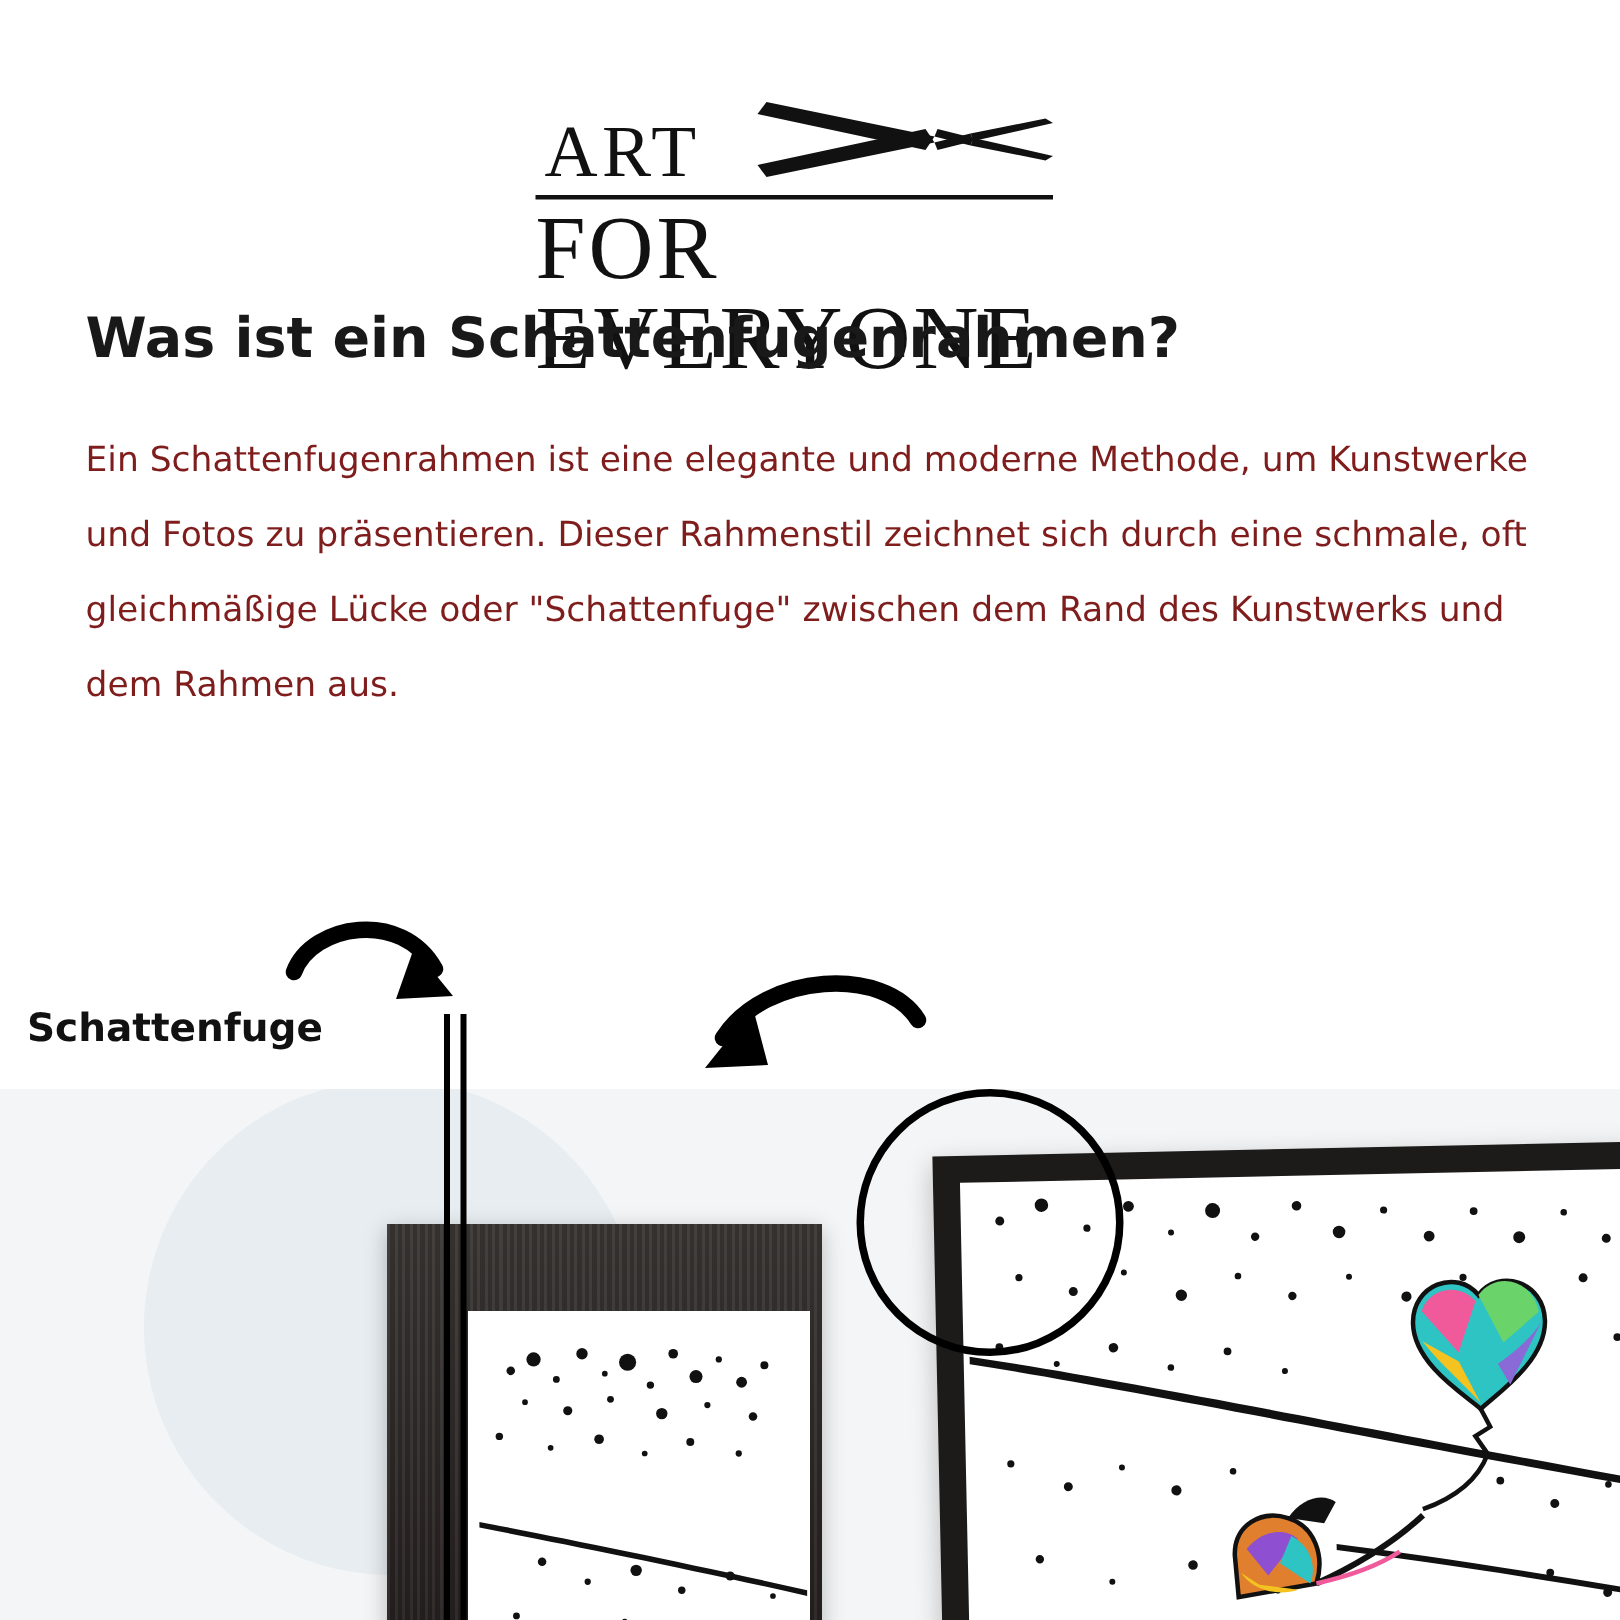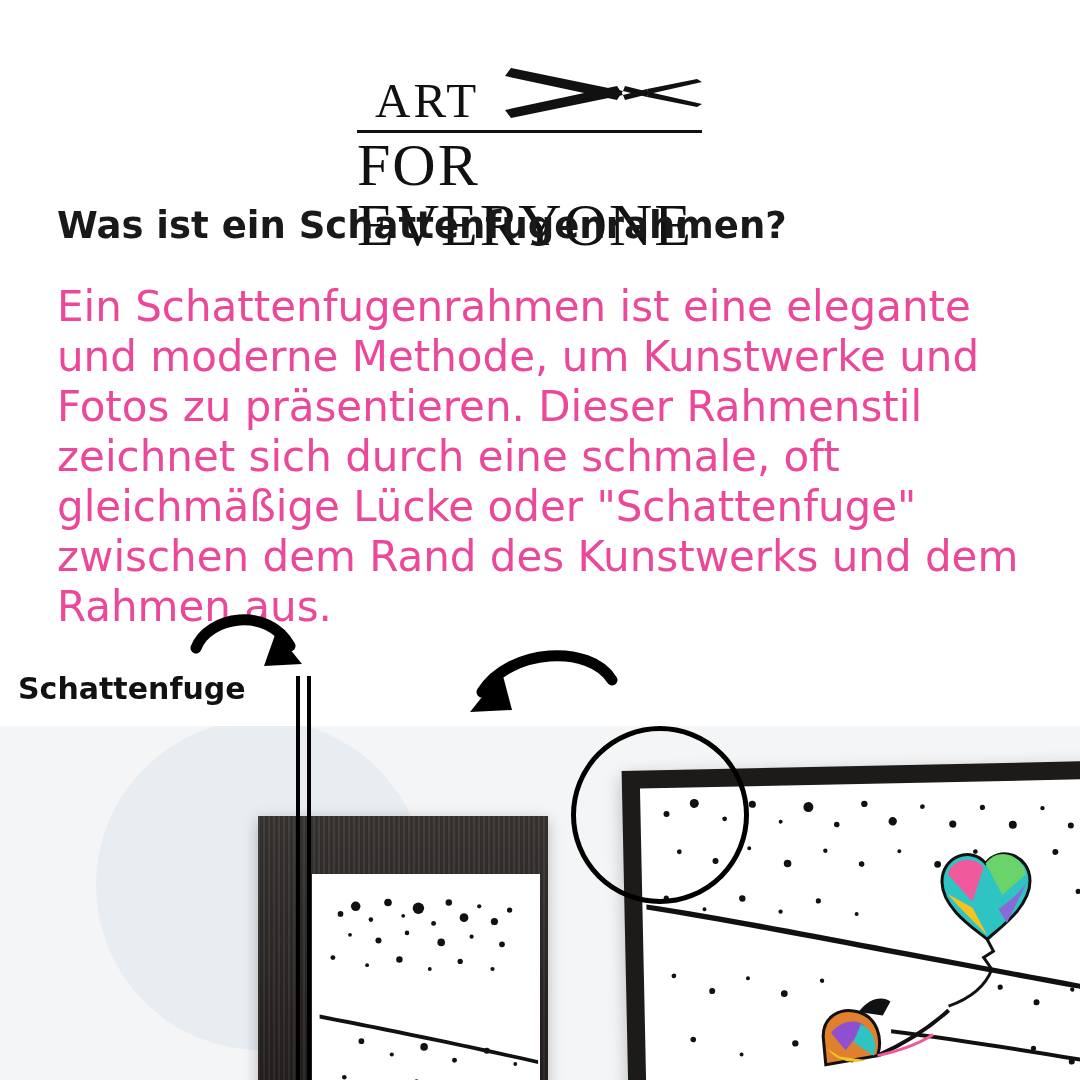--- a/index.html
+++ b/index.html
@@ -33,21 +33,20 @@
   }
   .logo-art {
     position: absolute;
     left: 6px;
     top: 38px;
     font-family: "Liberation Serif", serif;
     font-size: 49px;
     letter-spacing: 3px;
     color: #111111;
     line-height: 1;
-    margin-left: 12px;
   }
   .logo-everyone {
     position: absolute;
     left: 0px;
     top: 97px;
     font-family: "Liberation Serif", serif;
     font-size: 60px;
     letter-spacing: 2px;
     color: #111111;
     line-height: 1;
@@ -77,23 +76,23 @@
     font-weight: bold;
     color: #191919;
     letter-spacing: 0px;
     text-align: right;
   }
   .body-copy {
     position: absolute;
     left: 57px;
     top: 282px;
     width: 965px;
-    font-size: 42px;
+    font-size: 23px;
     line-height: 50px;
-    color: #ec4899;
+    color: #7f1d1d;
     font-weight: 400;
   }
 
   
   .photo-area {
     position: absolute;
     left: 0;
     top: 726px;
     width: 1080px;
     height: 354px;
@@ -190,21 +189,21 @@
     height: 404px;
     background: #000000;
   }
   .gap-lines span.l1 { left: 0px; }
   .gap-lines span.l2 { left: 11px; }
 
   .label-schattenfuge {
     position: absolute;
     left: 18px;
     top: 671px;
-    font-size: 30px;
+    font-size: 26px;
     font-weight: bold;
     color: #111111;
   }
 
   .arrow-left-svg {
     position: absolute;
     left: 190px;
     top: 608px;
     width: 130px;
     height: 90px;

